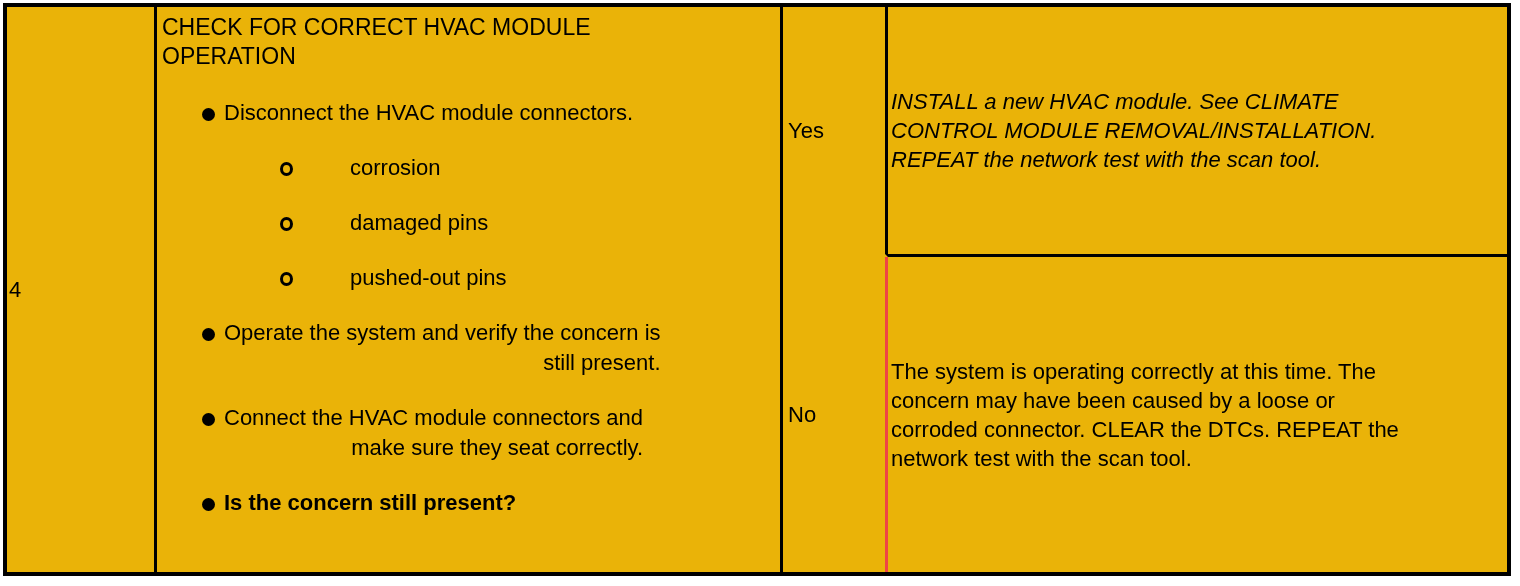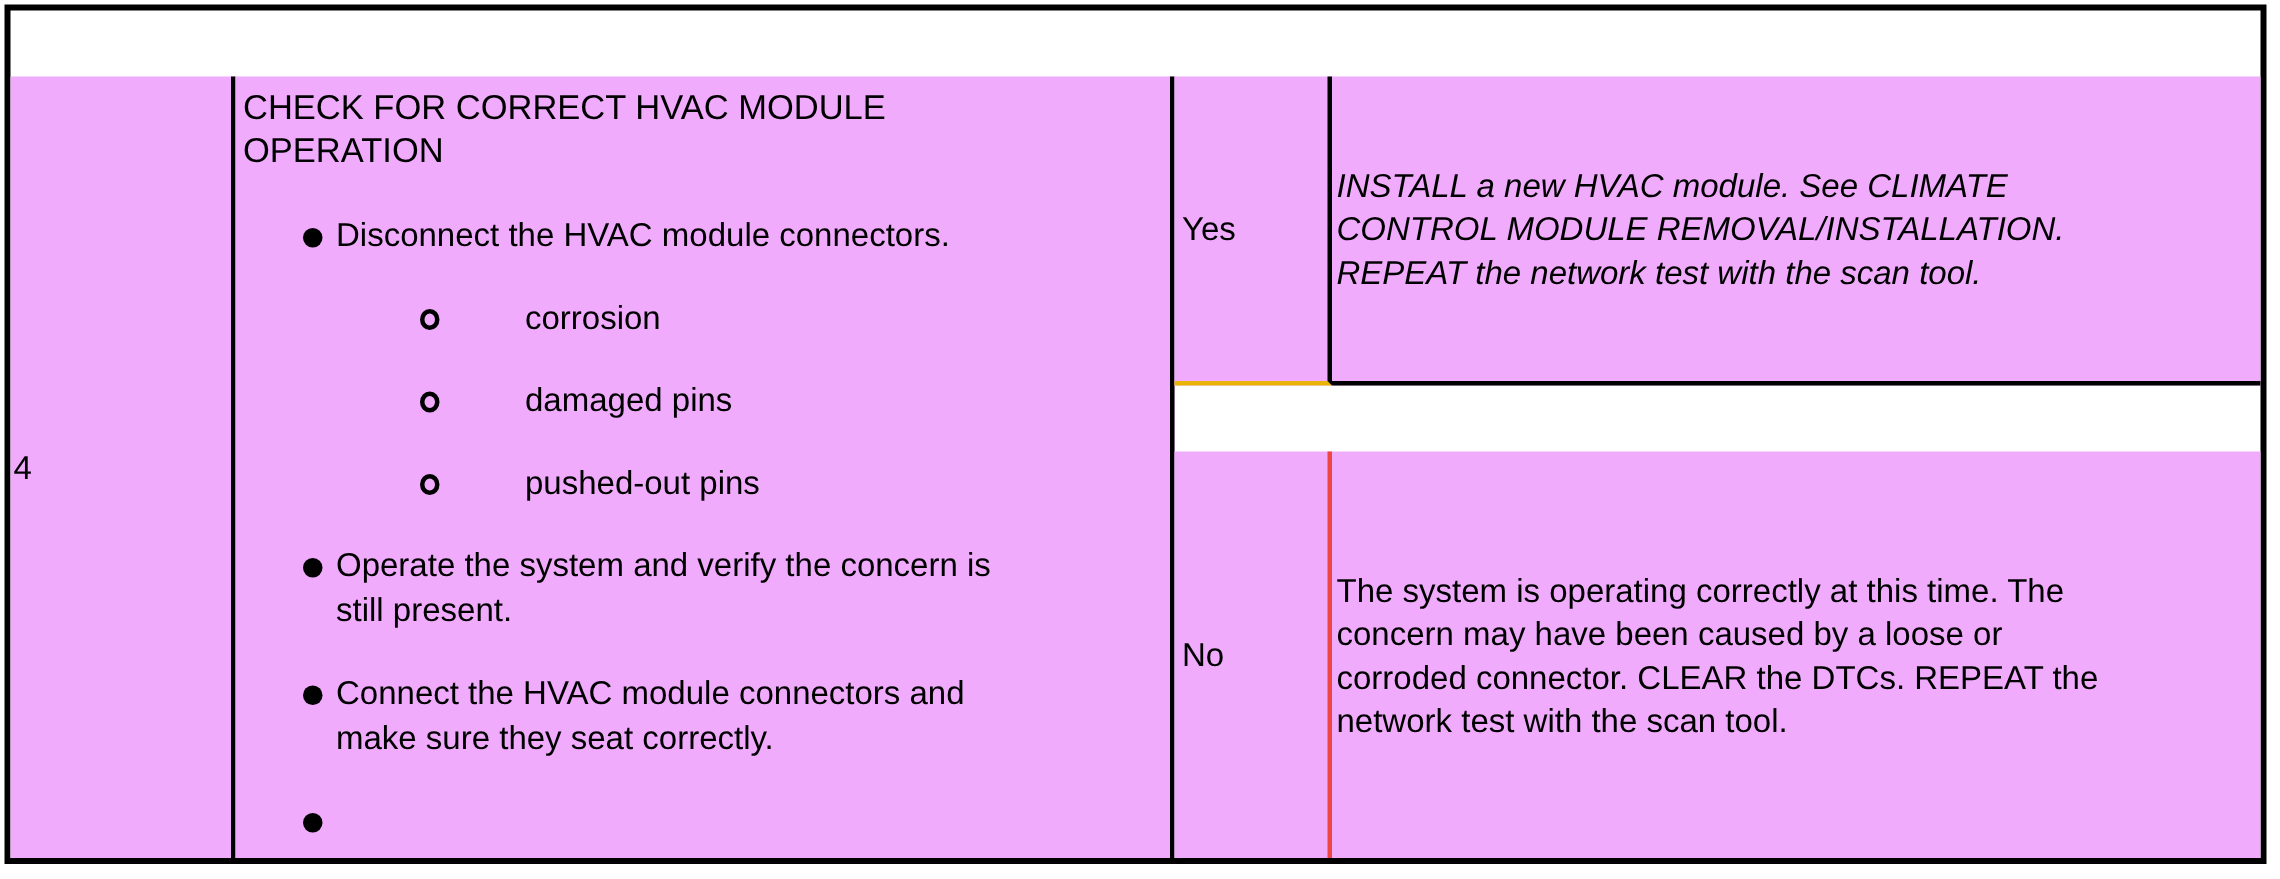--- a/index.html
+++ b/index.html
@@ -29,23 +29,22 @@
     height: 573px;
     box-sizing: border-box;
     border: 4px solid #000000;
     display: grid;
     grid-template-columns: 150px 626px 105px 1fr;
     grid-template-rows: 250px 1fr;
     background: #ffffff;
   }
   .cell {
     box-sizing: border-box;
-    background: #f0abfc;
+    background: #eab308;
     overflow: hidden;
-    margin-top: 44px;
   }
   
   .c-step {
     grid-column: 1;
     grid-row: 1 / 3;
     border-right: 3px solid #000000;
     display: flex;
     align-items: center;
     padding-left: 2px;
     font-size: 22px;
@@ -100,21 +99,21 @@
     font-size: 23px;
     line-height: 29px;
     margin-bottom: 27px;
   }
   .step-item {
     display: flex;
     align-items: flex-start;
     margin-bottom: 25px;
     line-height: 30px;
   }
-  .step-item.lvl1 { padding-left: 40px; }
+  .step-item.lvl1 { padding-left: 40px; text-align: right; }
   .step-item.lvl2 { padding-left: 118px; gap: 40px; }
   .marker {
     flex: 0 0 auto;
     box-sizing: border-box;
   }
   .marker.disc {
     width: 13px;
     height: 13px;
     margin-top: 10px;
     margin-right: 9px;
@@ -175,20 +174,21 @@
       </div>
 
       <div class="step-item lvl1">
         <span class="marker disc"></span>
         <div class="step-text lines">Connect the HVAC module connectors and
 make sure they seat correctly.</div>
       </div>
 
       <div class="step-item lvl1">
         <span class="marker disc"></span>
+        <div class="step-text lines bold">Is the concern still present?</div>
       </div>
     </div>
 
     <div class="cell c-outcome-label c-yes-label">
       <span>Yes</span>
     </div>
 
     <div class="cell c-action c-yes-action">
       <div class="lines">INSTALL a new HVAC module. See CLIMATE
 CONTROL MODULE REMOVAL/INSTALLATION.

